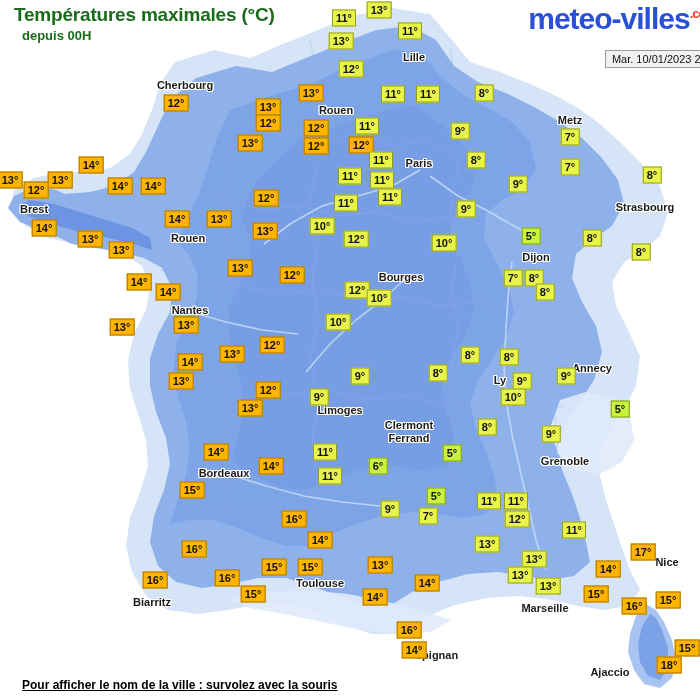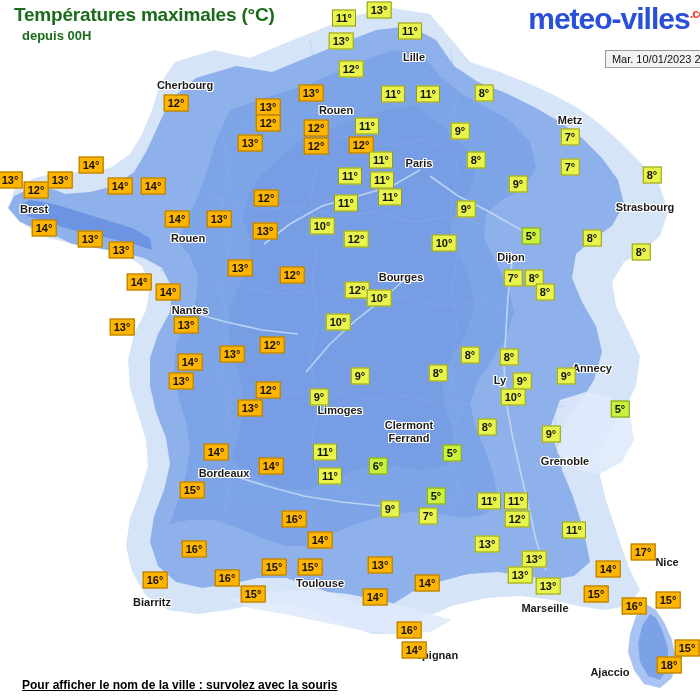--- a/index.html
+++ b/index.html
@@ -140,21 +140,21 @@
   <div id="cities-layer">
       <div class="city" style="left: 414px; top: 57px;">Lille</div>
       <div class="city" style="left: 185px; top: 85px;">Cherbourg</div>
       <div class="city" style="left: 336px; top: 110px;">Rouen</div>
       <div class="city" style="left: 570px; top: 120px; text-align: right;">Metz</div>
       <div class="city" style="left: 419px; top: 163px;">Paris</div>
       <div class="city" style="left: 34px; top: 209px;">Brest</div>
       <div class="city" style="left: 645px; top: 207px;">Strasbourg</div>
       <div class="city" style="left: 188px; top: 238px;">Rouen</div>
       <div class="city" style="left: 401px; top: 277px;">Bourges</div>
-      <div class="city" style="left: 511px; top: 257px; text-align: center;">Dijon</div>
+      <div class="city" style="left: 536px; top: 257px; text-align: center;">Dijon</div>
       <div class="city" style="left: 190px; top: 310px;">Nantes</div>
       <div class="city" style="left: 340px; top: 377px; margin-top: 33px;">Limoges</div>
       <div class="city" style="left: 592px; top: 368px;">Annecy</div>
       <div class="city" style="left: 500px; top: 380px;">Ly</div>
       <div class="city" style="left: 409px; top: 425px;">Clermont</div>
       <div class="city" style="left: 409px; top: 438px;">Ferrand</div>
       <div class="city" style="left: 565px; top: 461px;">Grenoble</div>
       <div class="city" style="left: 224px; top: 473px;">Bordeaux</div>
       <div class="city" style="left: 320px; top: 583px;">Toulouse</div>
       <div class="city" style="left: 152px; top: 602px;">Biarritz</div>

